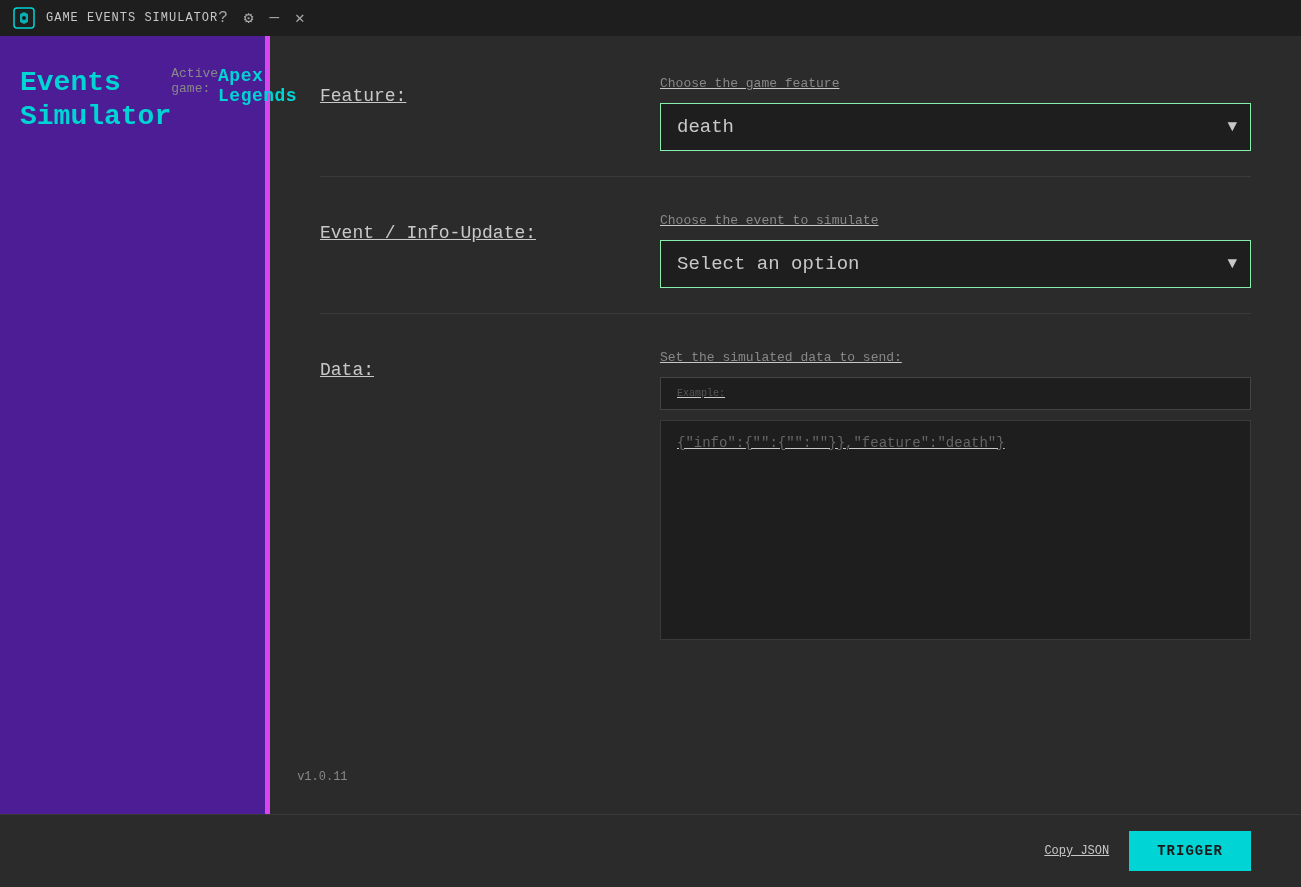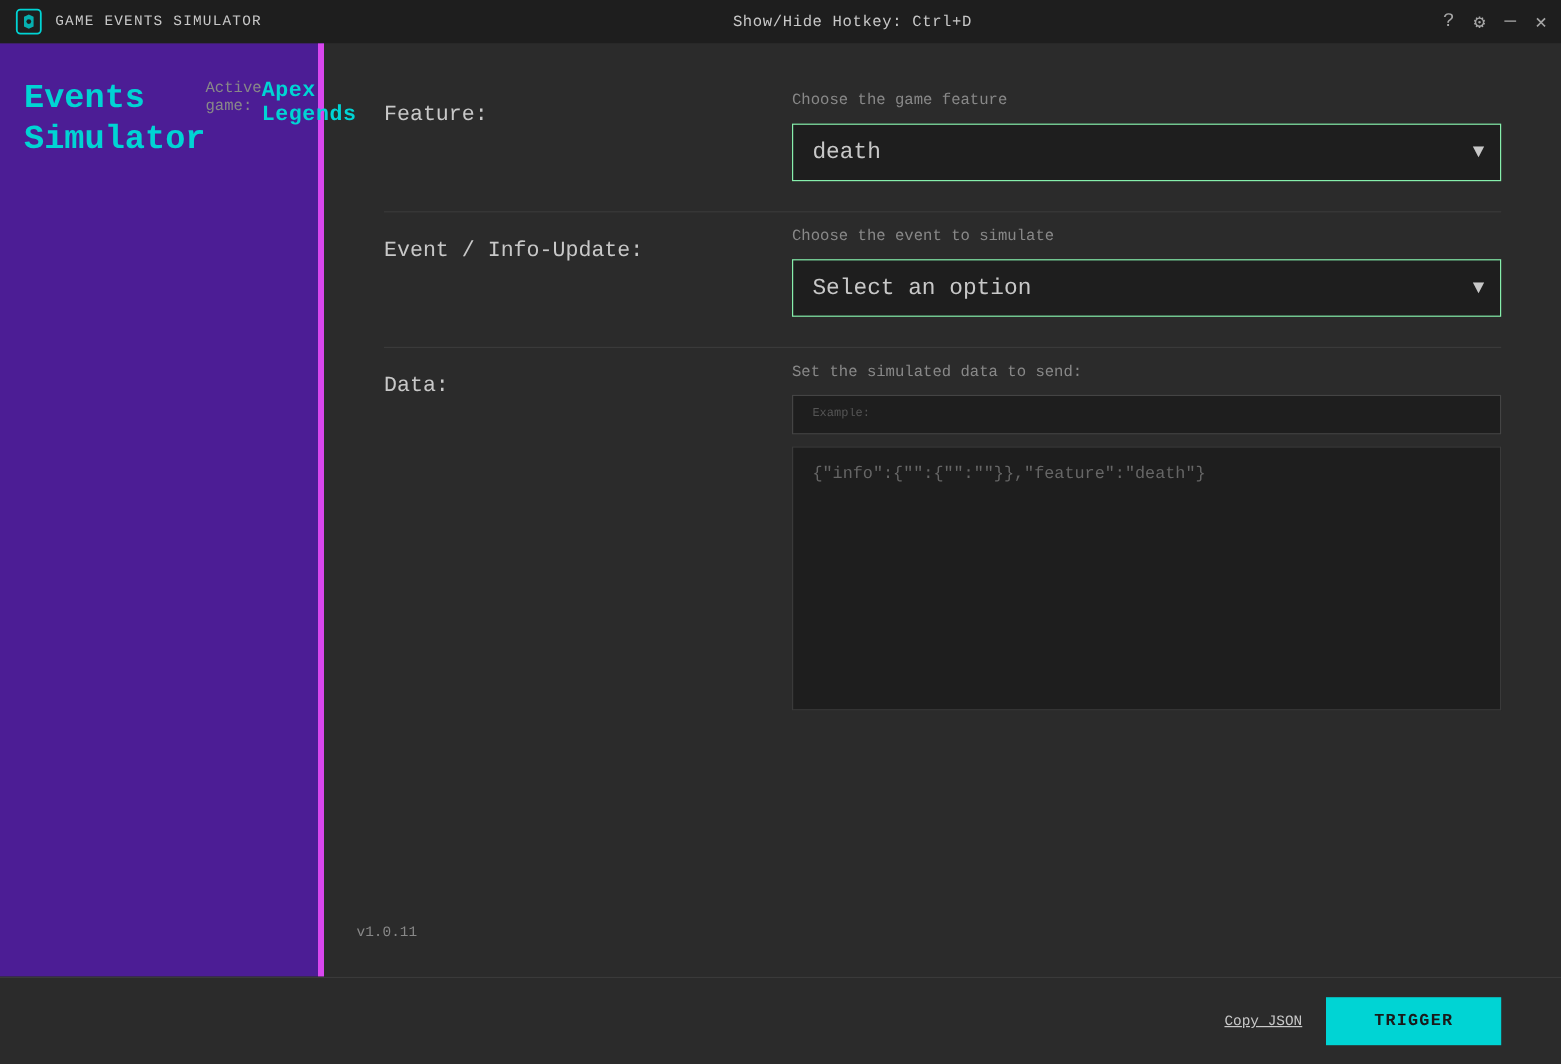--- a/index.html
+++ b/index.html
@@ -105,21 +105,22 @@
       overflow-y: auto;
       display: flex;
       flex-direction: column;
       gap: 0;
     }
 
     
     .section {
       border-bottom: 1px solid #3a3a3a;
       padding-bottom: 25px;
-      margin-bottom: 12px;
+      margin-bottom: 36px;
+      text-decoration: underline;
     }
     .section:last-of-type {
       border-bottom: none;
     }
 
     .section-row {
       display: flex;
       align-items: flex-start;
       gap: 40px;
     }
@@ -270,21 +271,21 @@
       text-decoration: underline;
       padding: 0;
     }
     .trigger-btn {
       background: #00d4d4;
       border: none;
       color: #1a1a1a;
       font-family: 'Courier New', Courier, monospace;
       font-size: 14px;
       font-weight: bold;
-      padding: 12px 40px;
+      padding: 12px 28px;
       cursor: pointer;
       letter-spacing: 1px;
     }
 
     
     .event-section-label {
       display: flex;
       flex-direction: column;
       gap: 16px;
     }
@@ -309,21 +310,20 @@
 </head>
 <body>
 
 <div class="titlebar">
   <svg class="titlebar-logo" viewBox="0 0 24 24" fill="none">
     <rect x="2" y="2" width="20" height="20" rx="3" stroke="#00d4d4" stroke-width="1.5"></rect>
     <path d="M8 8 L12 6 L16 8 L16 16 L12 18 L8 16 Z" fill="#00d4d4" opacity="0.8"></path>
     <circle cx="12" cy="12" r="2" fill="#1e1e1e"></circle>
   </svg>
   <span class="titlebar-app-name">GAME  EVENTS  SIMULATOR</span>
-  <span class="titlebar-center">Show/Hide Hotkey:  Ctrl+D</span>
   <div class="titlebar-controls">
     <span class="titlebar-icon question-icon">?</span>
     <span class="titlebar-icon gear-icon">⚙</span>
     <span class="titlebar-icon minimize-icon">—</span>
     <span class="titlebar-icon close-icon">✕</span>
   </div>
 </div>
 
 <div class="main-layout">
 

